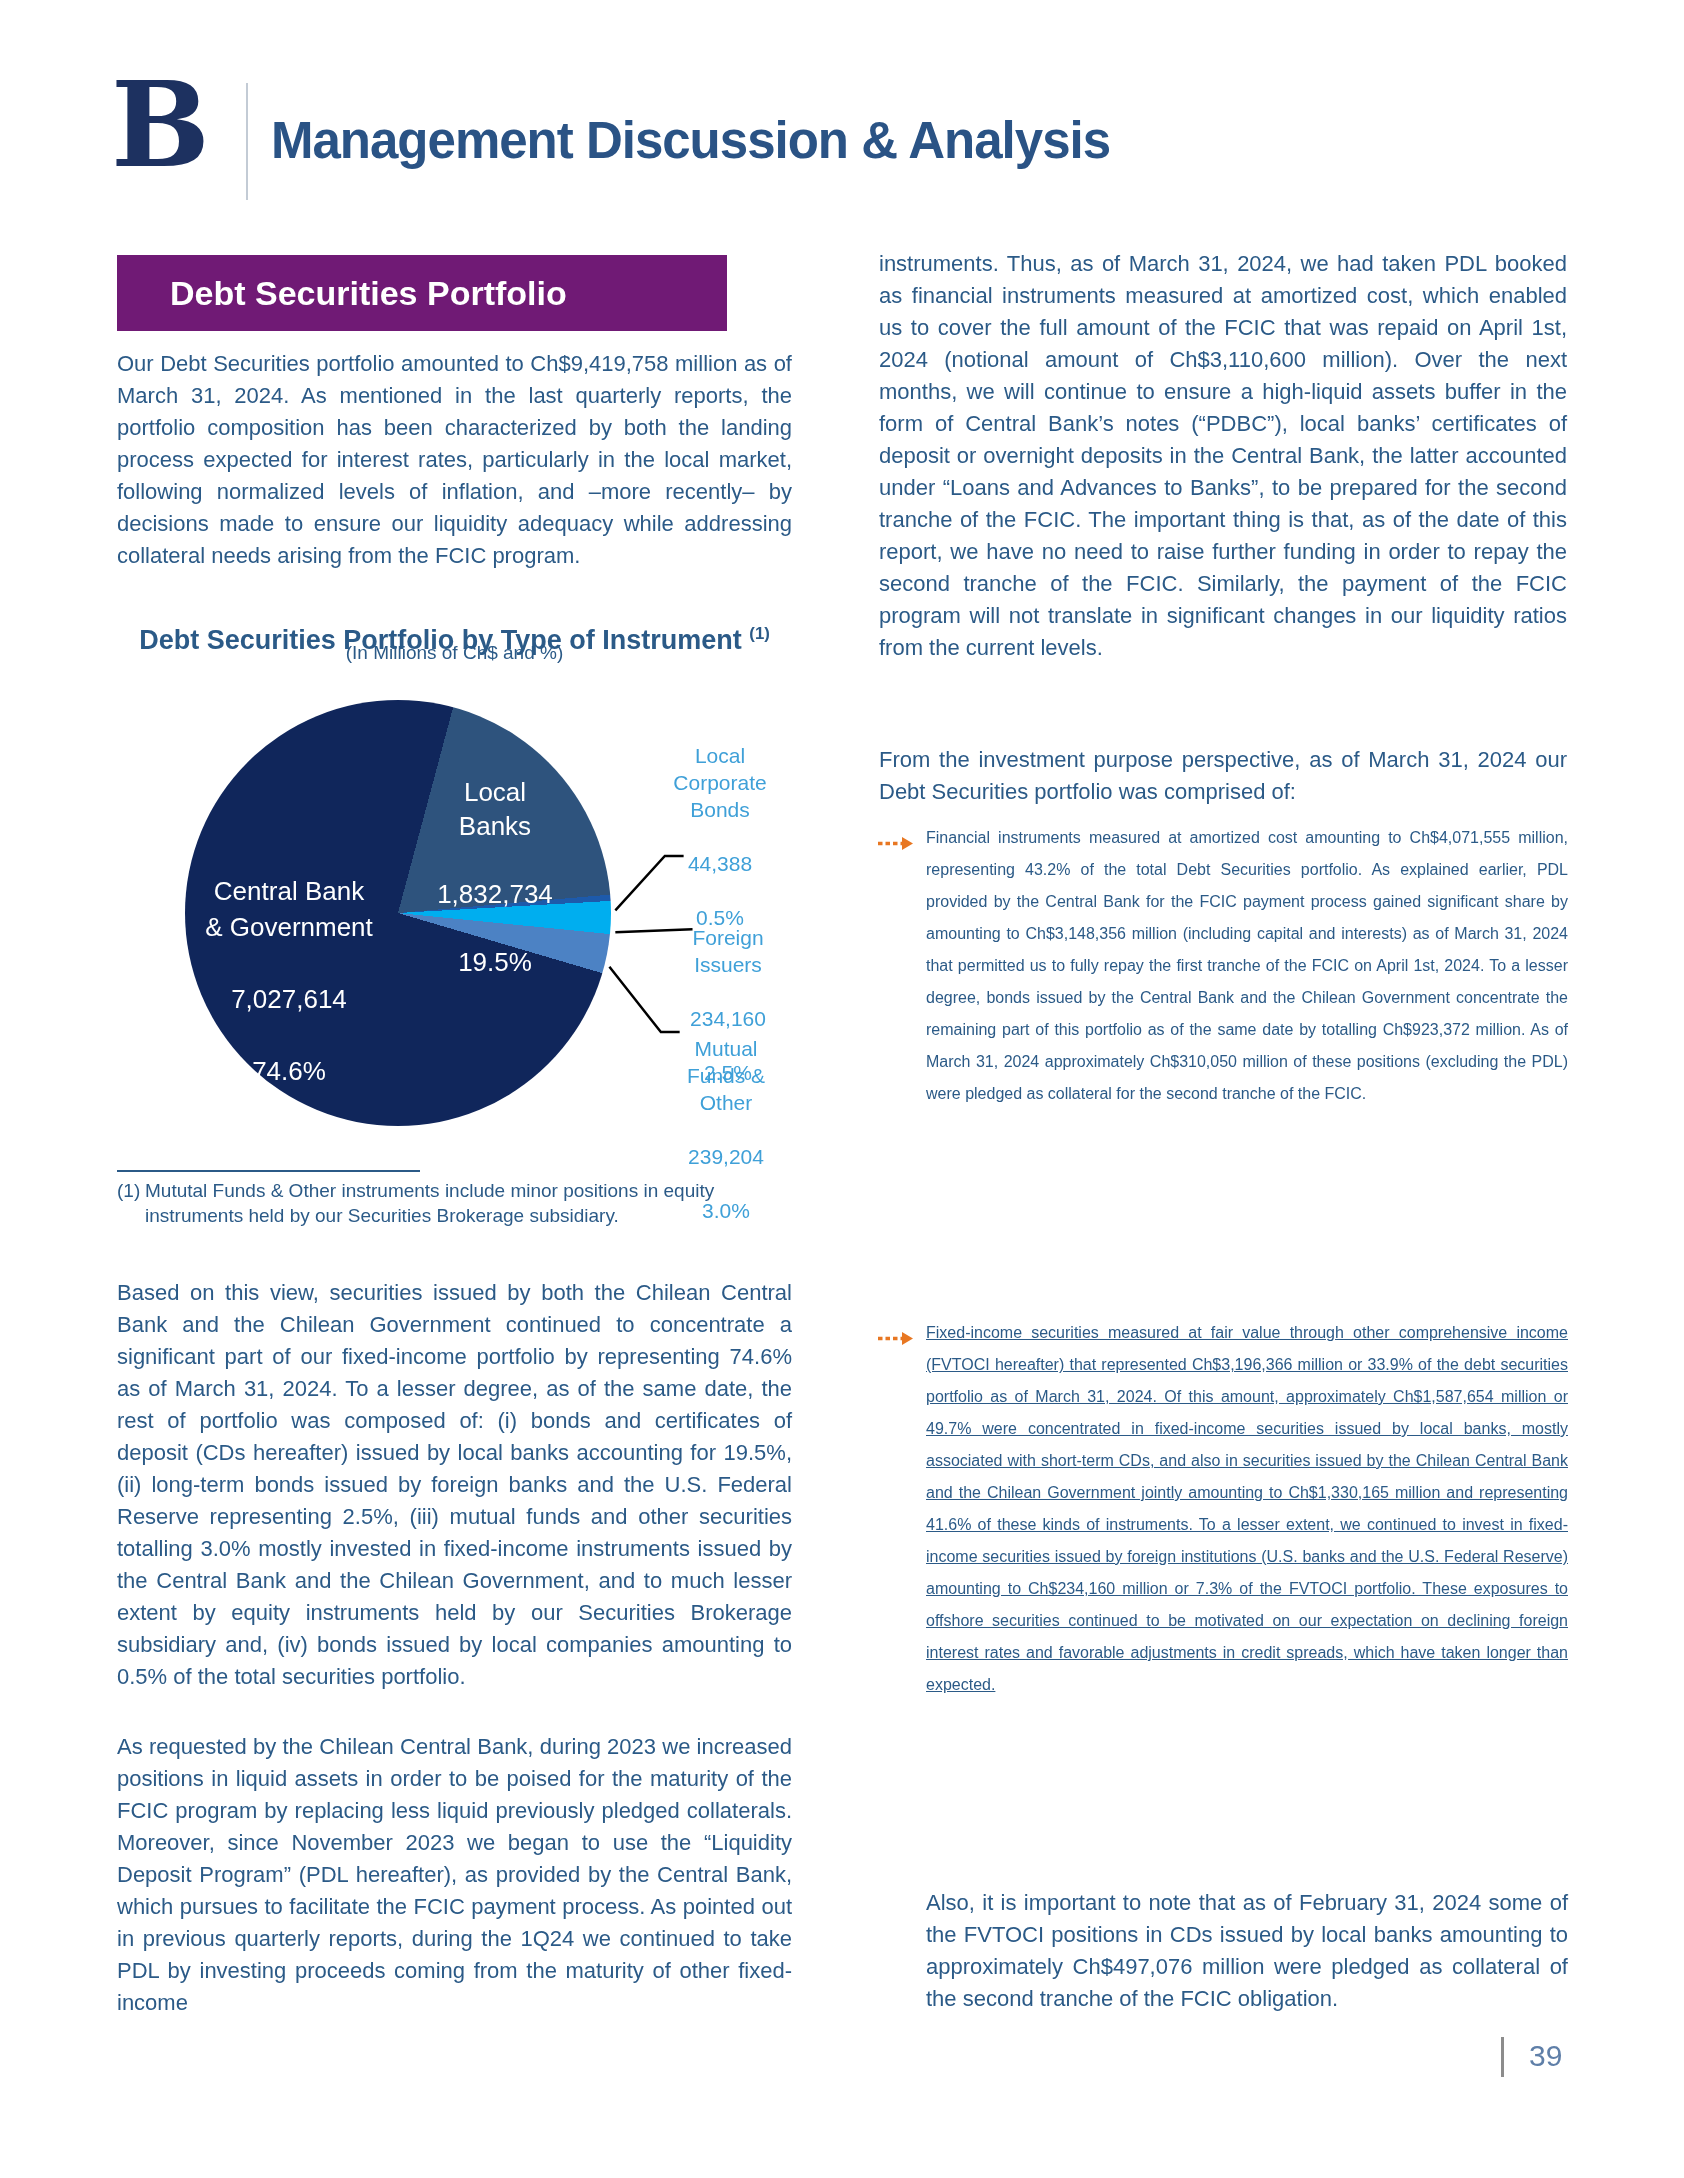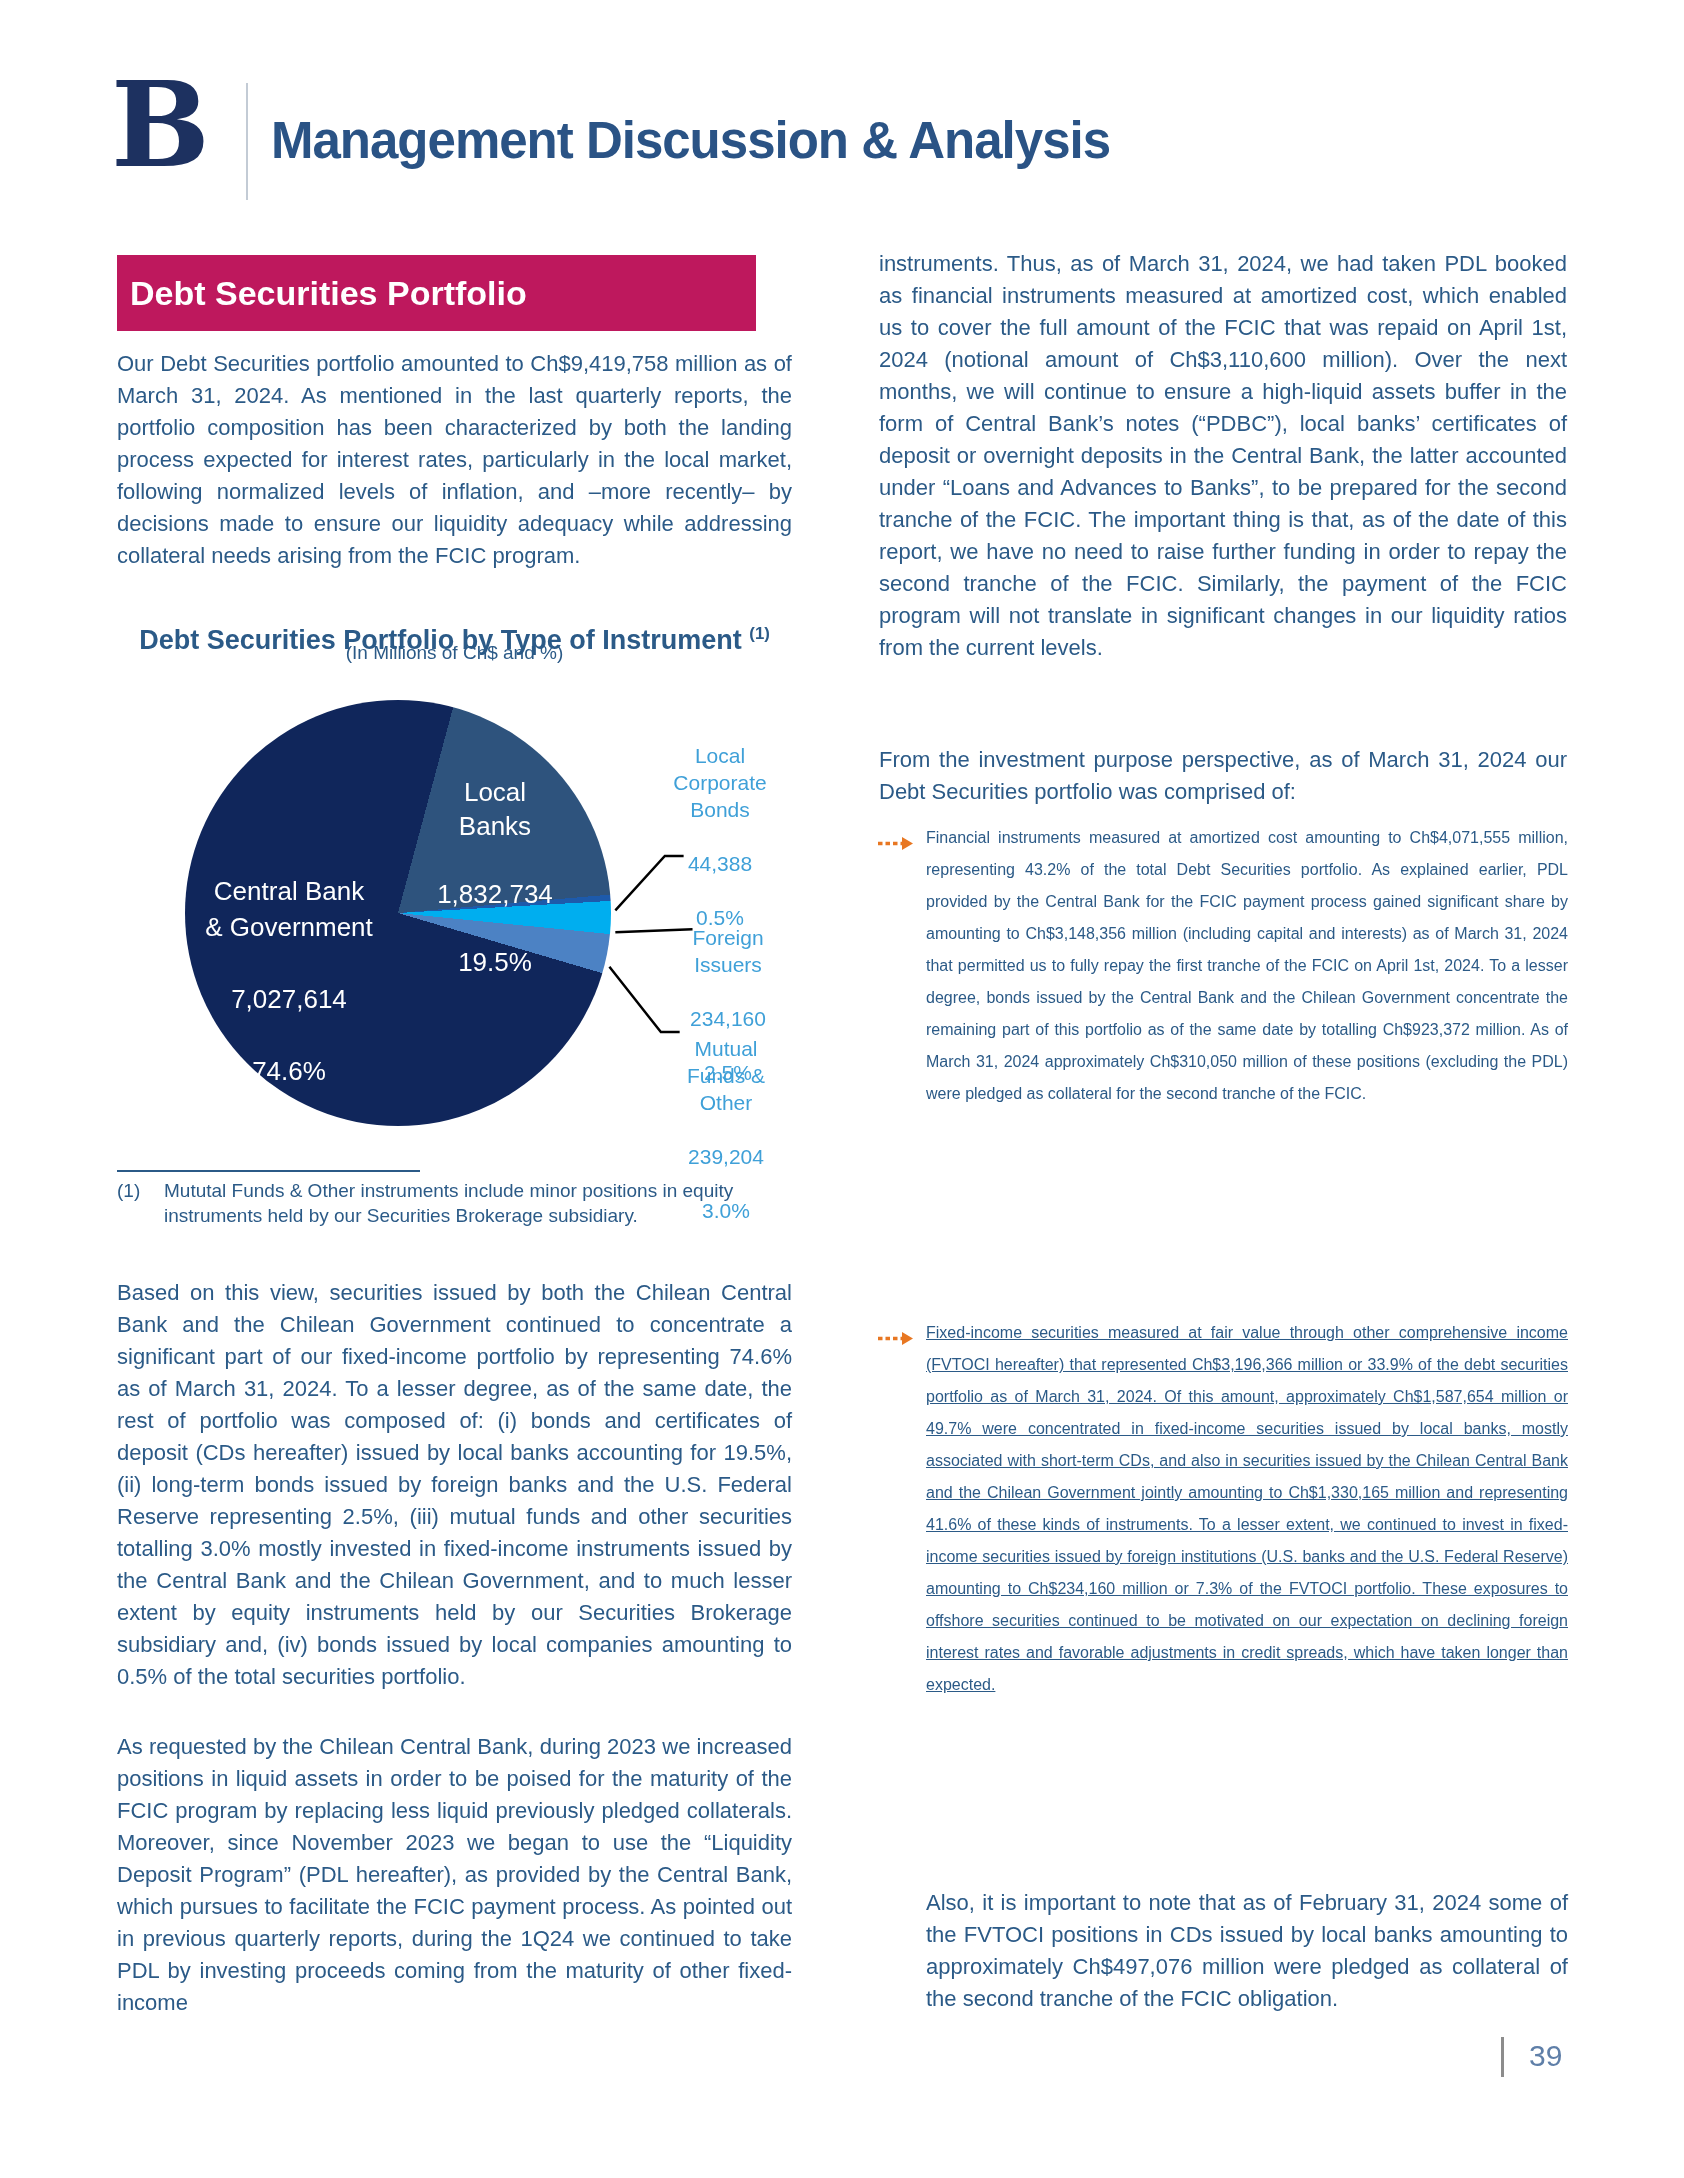--- a/index.html
+++ b/index.html
@@ -11,21 +11,21 @@
   .logo{position:absolute;left:111px;top:51px;font-family:"DejaVu Serif",serif;
     font-weight:bold;font-size:117px;line-height:149px;color:#1D3160;}
   .header-divider{position:absolute;left:246px;top:83px;width:2px;height:117px;background:#c3cbd5;}
   .page-title{position:absolute;left:271px;top:91px;width:1089px;font-size:51px;
     font-weight:bold;letter-spacing:-1px;color:#2A5385;line-height:99px;}
   
   .para{position:absolute;font-size:22px;line-height:32px;text-align:justify;color:#2B5A87;}
   .lcol{left:117px;width:675px;}
   .rcol{left:879px;width:688px;}
   
-  .section-bar{position:absolute;left:117px;top:255px;width:639px;height:76px;background:#be185d;}
+  .section-bar{position:absolute;left:117px;top:255px;width:570px;height:76px;background:#701a75;padding-left:40px;}
   .section-bar span{display:block;padding-left:13px;line-height:76px;font-size:34px;font-weight:bold;color:#ffffff;}
   
   .chart-title{position:absolute;left:117px;top:624px;width:675px;text-align:center;
     font-size:27px;font-weight:bold;color:#2B5A87;}
   .chart-title sup{font-size:0.62em;}
   .chart-subtitle{position:absolute;left:117px;top:642px;width:675px;text-align:center;
     font-size:19px;color:#2B5A87;}
   .pie{position:absolute;left:185px;top:700px;width:426px;height:426px;border-radius:50%;}
   .pie-label{position:absolute;text-align:center;white-space:pre-line;}
   .pie-label .ln{white-space:pre-line;}
@@ -34,21 +34,21 @@
   .lbl-central{left:170px;top:837px;width:238px;line-height:36px;}
   .lbl-outside{color:#3FA0D8;font-size:21px;line-height:27px;}
   .lbl-lcb{left:636px;top:715px;width:168px;}
   .lbl-foreign{left:644px;top:897px;width:168px;}
   .lbl-mutual{left:642px;top:1008px;width:168px;}
   .leader-svg{position:absolute;left:554px;top:832px;width:188px;height:228px;}
   
   .footnote-rule{position:absolute;left:117px;top:1170px;width:303px;height:2px;background:#2B5A87;}
   .footnote{position:absolute;left:117px;top:1178px;width:653px;font-size:19px;line-height:25px;color:#2B5A87;}
   .footnote .marker{position:absolute;left:0;top:0;}
-  .footnote .ftext{display:block;margin-left:47px;text-align:left;}
+  .footnote .ftext{display:block;margin-left:28px;text-align:left;}
   
   .bullet{position:absolute;left:926px;width:642px;font-size:16px;line-height:32px;text-align:justify;}
   .bullet .arrow{position:absolute;left:-48px;top:8px;}
   
   .footer-bar{position:absolute;left:1501px;top:2037px;width:3px;height:40px;background:#8C8C8C;}
   .page-number{position:absolute;left:1529px;top:2039px;font-size:30px;color:#5F7FA8;}
 </style>
 </head>
 <body>
 

